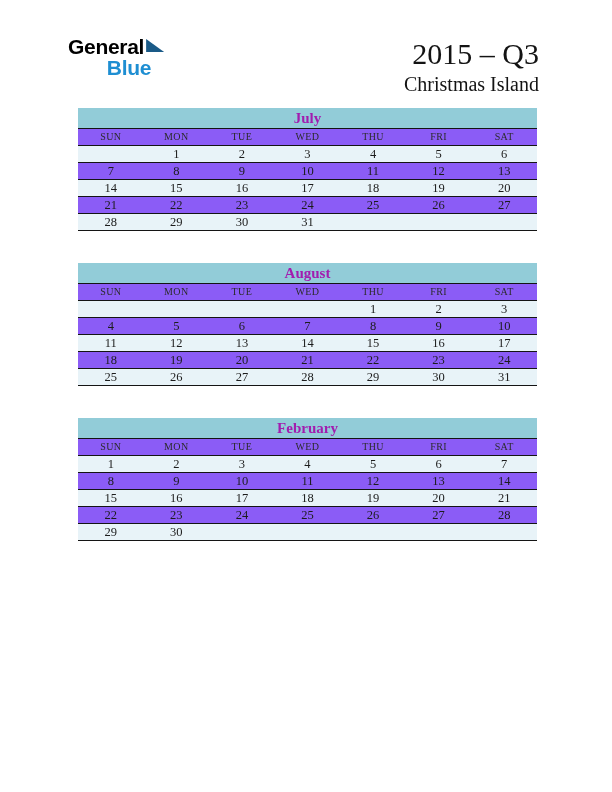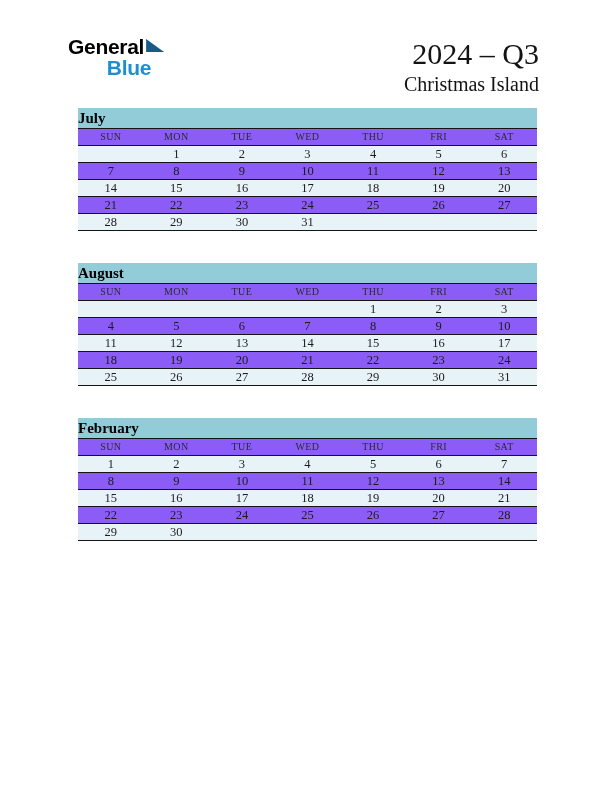--- a/index.html
+++ b/index.html
@@ -48,21 +48,22 @@
   }
   .title-main{font-size:30px;font-weight:400;line-height:33px;white-space:nowrap;}
   .title-sub{font-size:20px;font-weight:400;line-height:28px;white-space:nowrap;}
   
   .months{position:absolute;left:78px;top:108px;width:459px;}
   .month{margin-bottom:32px;}
   .month-title{
     background:var(--teal);
     border-bottom:1px solid var(--line);
     height:21px;line-height:20px;
-    font-size:15px;font-weight:700;color:#000000;
+    text-align:center;
+    font-size:15px;font-weight:700;color:#a21caf;
   }
   .row{display:flex;height:17px;border-bottom:1px solid var(--line);background:#8b5cf6;}
   .row.alt{background:var(--alt);}
   .cell{
     width:14.2857%;
     text-align:center;
     line-height:16px;
     overflow:hidden;
   }
   .dow{font-size:10px;letter-spacing:0.4px;color:#2b2b2b;}
@@ -75,21 +76,21 @@
 
   <div class="logo">
     <div class="logo-row1">
       <span class="logo-general">General</span>
       <span class="logo-tri"></span>
     </div>
     <div class="logo-blue-txt">Blue</div>
   </div>
 
   <div class="title-block">
-    <div class="title-main">2024 – Q3</div>
+    <div class="title-main">2015 – Q3</div>
     <div class="title-sub">Christmas Island</div>
   </div>
 
   <div class="months">
       <section class="month">
         <div class="month-title">July</div>
         <div class="row dow-row">
           <div class="cell dow">SUN</div>
           <div class="cell dow">MON</div>
           <div class="cell dow">TUE</div>

